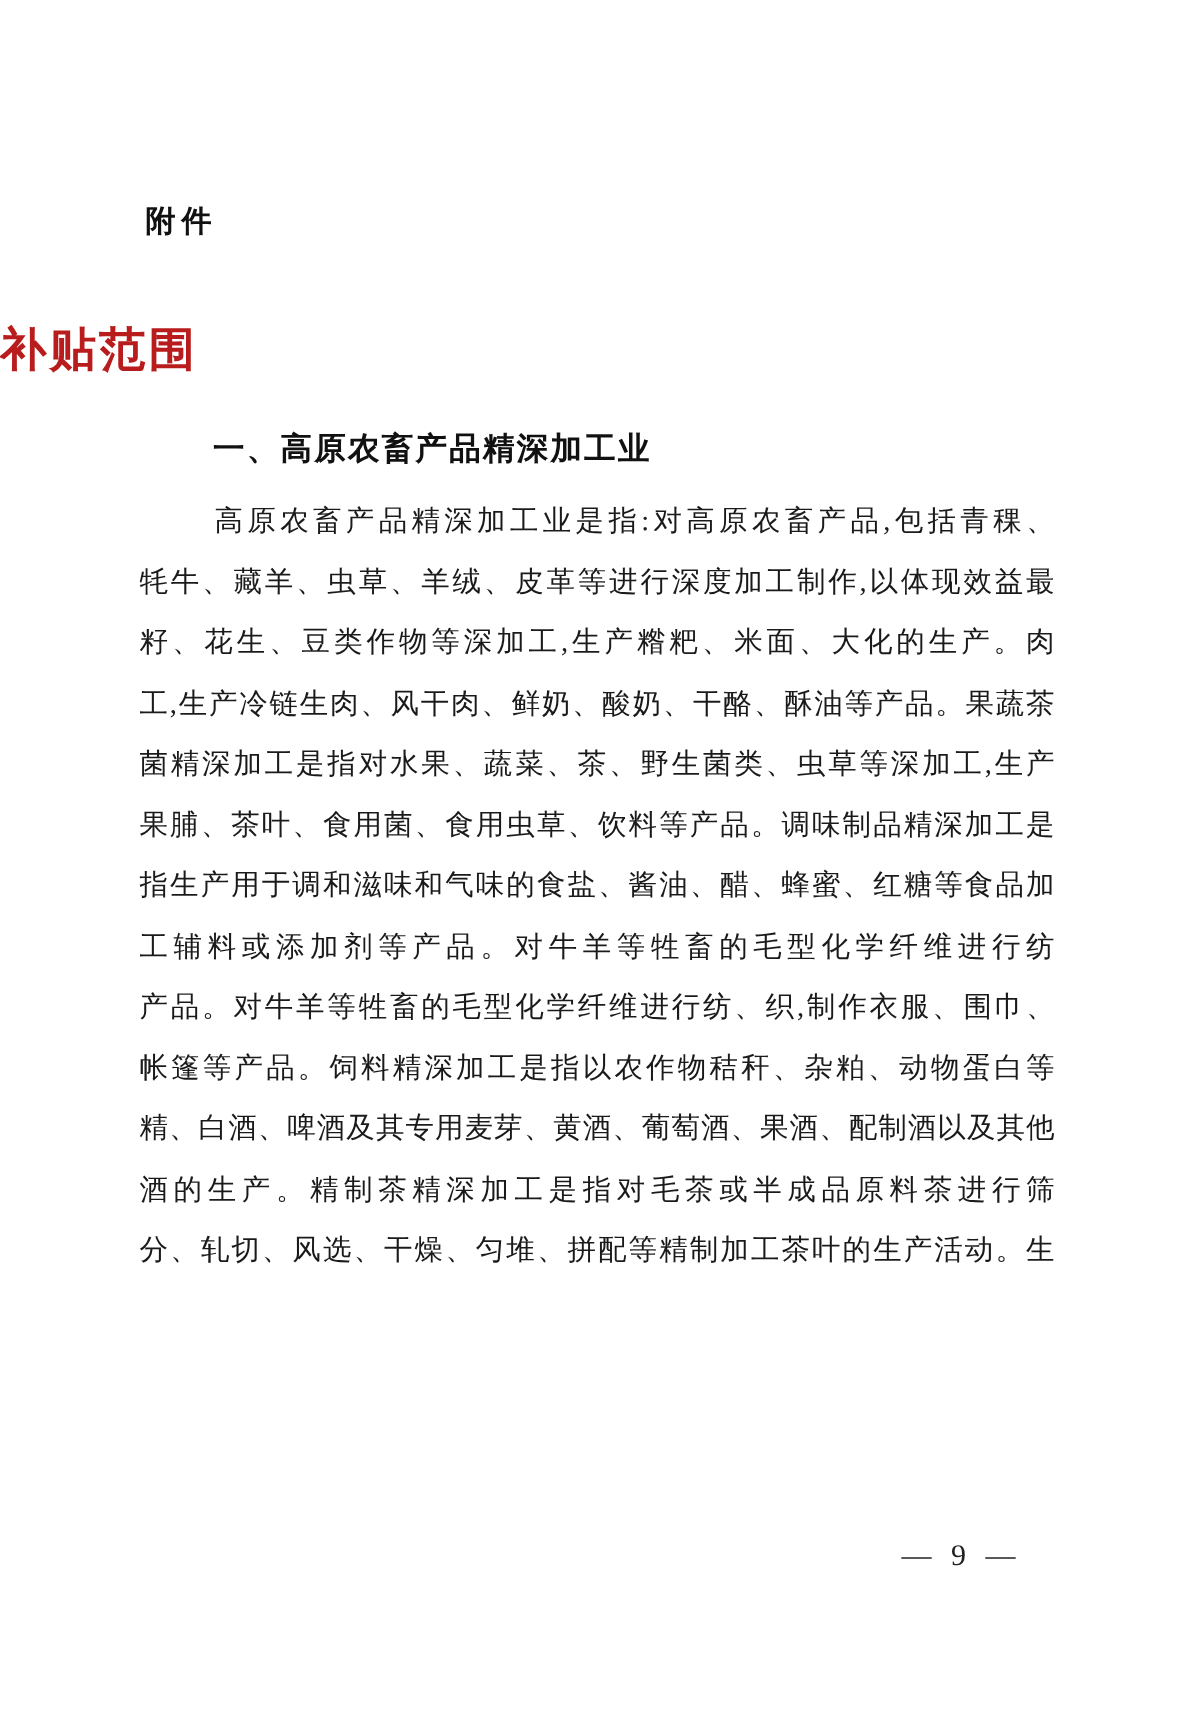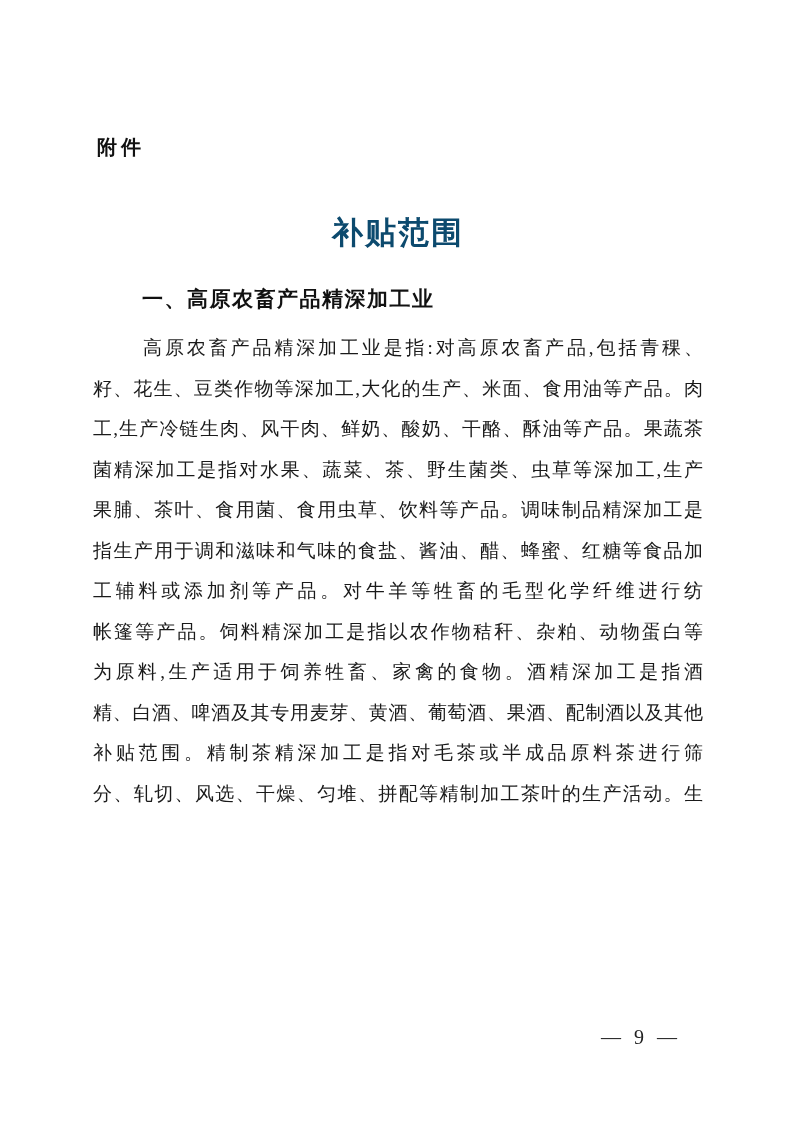--- a/index.html
+++ b/index.html
@@ -24,26 +24,25 @@
     font-size: 20px;
     font-weight: bold;
     letter-spacing: 4px;
     color: #111111;
   }
   .doc-title {
     position: absolute;
     left: 0;
     top: 212px;
     width: 100%;
-    text-align: center;
     font-family: "Liberation Sans", "DejaVu Sans", sans-serif;
     font-size: 31px;
     font-weight: bold;
     letter-spacing: 2px;
-    color: #0c4a6e;
+    color: #b91c1c;
   }
   .section-heading {
     position: absolute;
     left: 142px;
     top: 285px;
     font-family: "Liberation Sans", "DejaVu Sans", sans-serif;
     font-size: 21px;
     font-weight: bold;
     letter-spacing: 1.5px;
     color: #111111;
@@ -94,30 +93,31 @@
 <div class="page">
 
   <div class="attachment-label">附件</div>
 
   <div class="doc-title">补贴范围</div>
 
   <div class="section-heading">一、高原农畜产品精深加工业</div>
 
   <div class="body-block">
     <div class="body-line first-line">高原农畜产品精深加工业是指:对高原农畜产品,包括青稞、</div>
-    <div class="body-line">籽、花生、豆类作物等深加工,大化的生产、米面、食用油等产品。肉</div>
+    <div class="body-line">牦牛、藏羊、虫草、羊绒、皮革等进行深度加工制作,以体现效益最</div>
+    <div class="body-line">籽、花生、豆类作物等深加工,生产糌粑、米面、大化的生产。肉</div>
     <div class="body-line">工,生产冷链生肉、风干肉、鲜奶、酸奶、干酪、酥油等产品。果蔬茶</div>
     <div class="body-line">菌精深加工是指对水果、蔬菜、茶、野生菌类、虫草等深加工,生产</div>
     <div class="body-line">果脯、茶叶、食用菌、食用虫草、饮料等产品。调味制品精深加工是</div>
     <div class="body-line">指生产用于调和滋味和气味的食盐、酱油、醋、蜂蜜、红糖等食品加</div>
     <div class="body-line">工辅料或添加剂等产品。对牛羊等牲畜的毛型化学纤维进行纺</div>
+    <div class="body-line">产品。对牛羊等牲畜的毛型化学纤维进行纺、织,制作衣服、围巾、</div>
     <div class="body-line">帐篷等产品。饲料精深加工是指以农作物秸秆、杂粕、动物蛋白等</div>
-    <div class="body-line">为原料,生产适用于饲养牲畜、家禽的食物。酒精深加工是指酒</div>
     <div class="body-line">精、白酒、啤酒及其专用麦芽、黄酒、葡萄酒、果酒、配制酒以及其他</div>
-    <div class="body-line">补贴范围。精制茶精深加工是指对毛茶或半成品原料茶进行筛</div>
+    <div class="body-line">酒的生产。精制茶精深加工是指对毛茶或半成品原料茶进行筛</div>
     <div class="body-line">分、轧切、风选、干燥、匀堆、拼配等精制加工茶叶的生产活动。生</div>
   </div>
 
   <div class="page-footer">
     <span class="dash">—</span><span class="num">9</span><span class="dash">—</span>
   </div>
 
 </div>
 
 </body></html>

